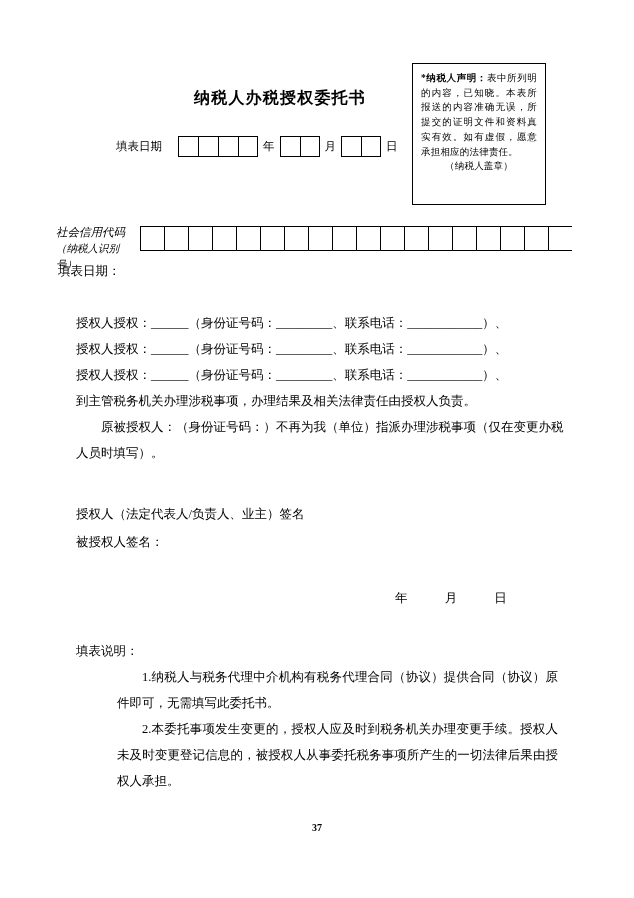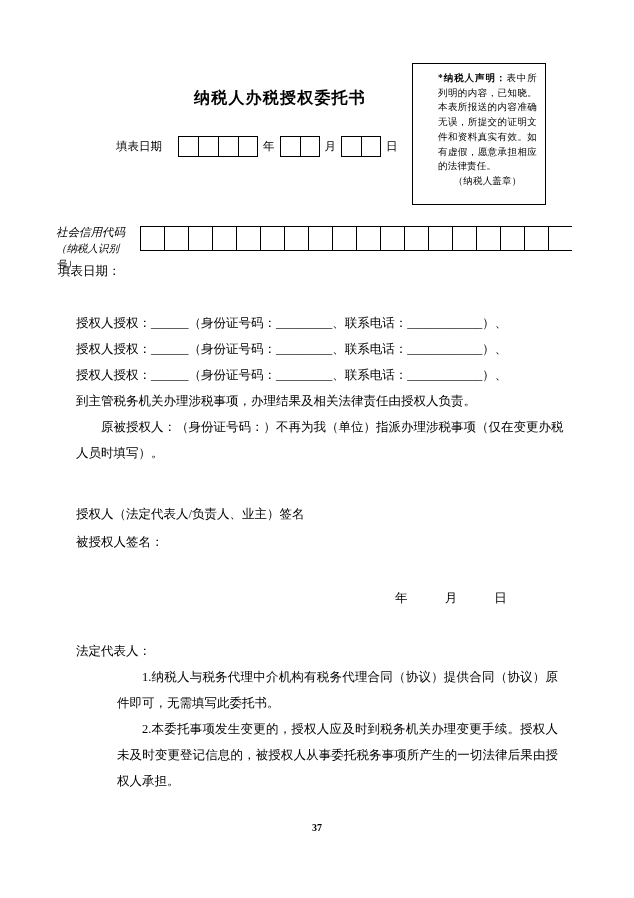--- a/index.html
+++ b/index.html
@@ -24,21 +24,21 @@
 
   
   .decl-box {
     position: absolute;
     left: 412px;
     top: 63px;
     width: 134px;
     height: 142px;
     border: 1px solid #000;
     box-sizing: border-box;
-    padding: 7px 8px 4px 25px;
+    padding: 7px 8px 4px 8px;
     font-size: 9.5px;
     line-height: 1.55;
     text-align: justify;
     letter-spacing: 0.2px;
   }
   .decl-box .decl-title {
     font-weight: bold;
   }
   .decl-box .decl-seal {
     display: block;
@@ -262,20 +262,20 @@
     <div>被授权人签名：</div>
   </div>
 
   <div class="date-tail">
     <span>年</span>
     <span>月</span>
     <span>日</span>
   </div>
 
   <div class="instr">
-    <p>法定代表人：</p>
+    <p>填表说明：</p>
     <p class="ind">1.纳税人与税务代理中介机构有税务代理合同（协议）提供合同（协议）原件即可，无需填写此委托书。</p>
     <p class="ind">2.本委托事项发生变更的，授权人应及时到税务机关办理变更手续。授权人未及时变更登记信息的，被授权人从事委托税务事项所产生的一切法律后果由授权人承担。</p>
   </div>
 
   <div class="page-num">37</div>
 
 </div>
 
 </body></html>

